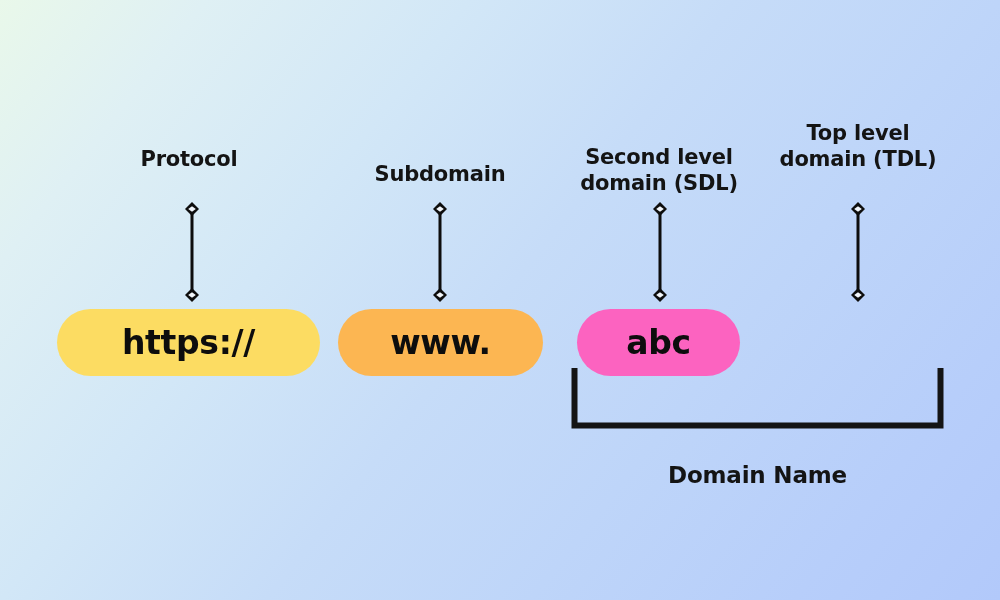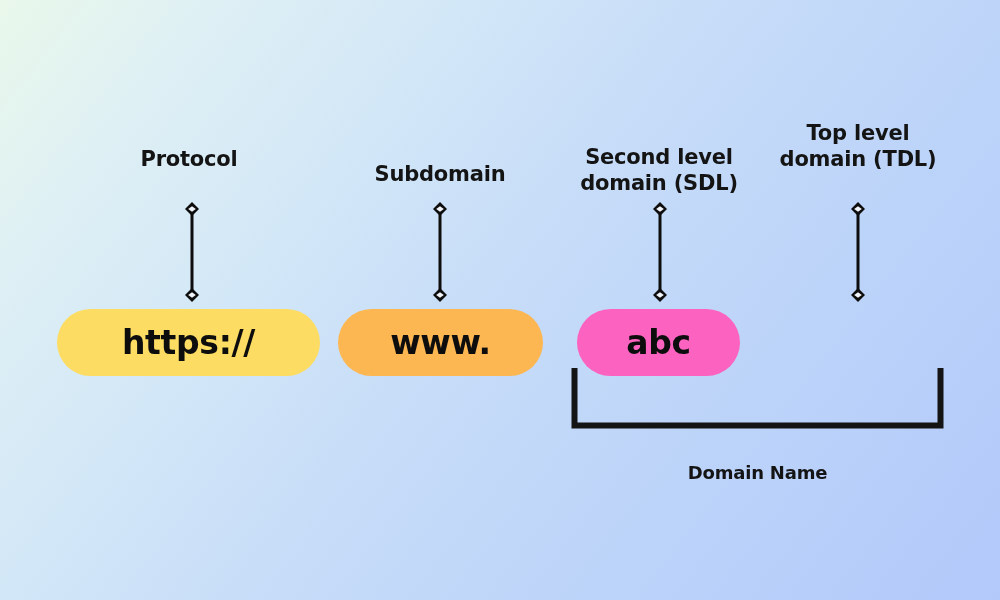--- a/index.html
+++ b/index.html
@@ -72,21 +72,21 @@
 
   #domain-name-label {
     position: absolute;
     left: 570px;
     top: 462px;
     width: 375px;
     text-align: center;
     color: #141414;
     font-family: "DejaVu Sans", sans-serif;
     font-weight: bold;
-    font-size: 18px;
+    font-size: 23px;
     letter-spacing: -0.2px;
   }
 </style>
 </head>
 <body>
 
 <div id="diagram">
 
   <div class="label" style="left:79px; top:146px; width:220px;">Protocol</div>
 

